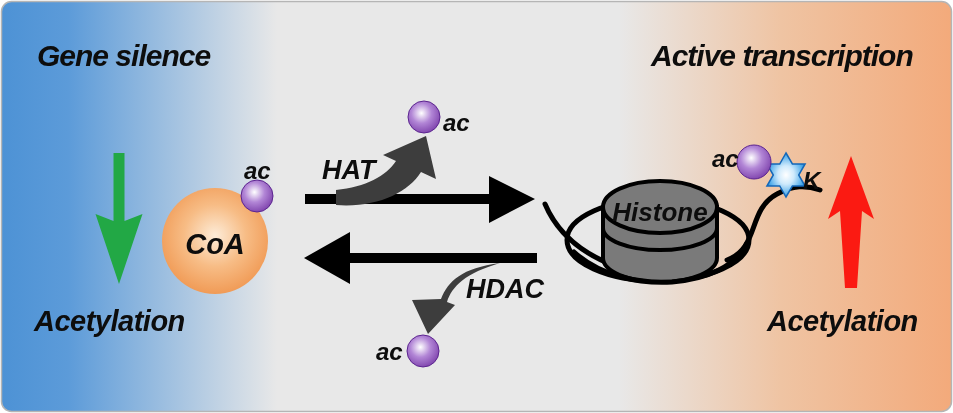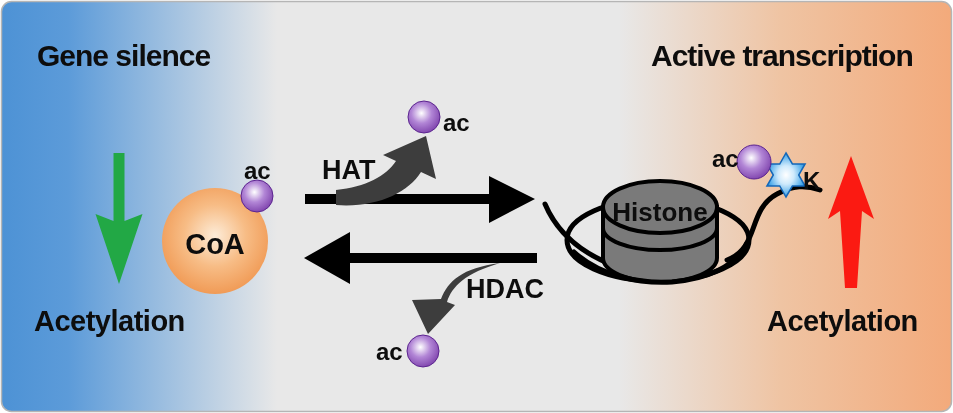--- a/index.html
+++ b/index.html
@@ -5,20 +5,21 @@
   html, body {
     margin: 0;
     padding: 0;
     background: #ffffff;
     font-family: "Liberation Sans", sans-serif;
   }
   .stage {
     position: relative;
     width: 953px;
     height: 413px;
+    font-style: italic;
   }
   svg { display: block; }
   text {
     font-family: "Liberation Sans", sans-serif;
     font-weight: bold;
     fill: #0d0d0d;
   }
   .title-text   { font-size: 30px; letter-spacing: -1px; }
   .process-text { font-size: 29px; letter-spacing: -0.5px; }
   .enzyme-text  { font-size: 27px; }

